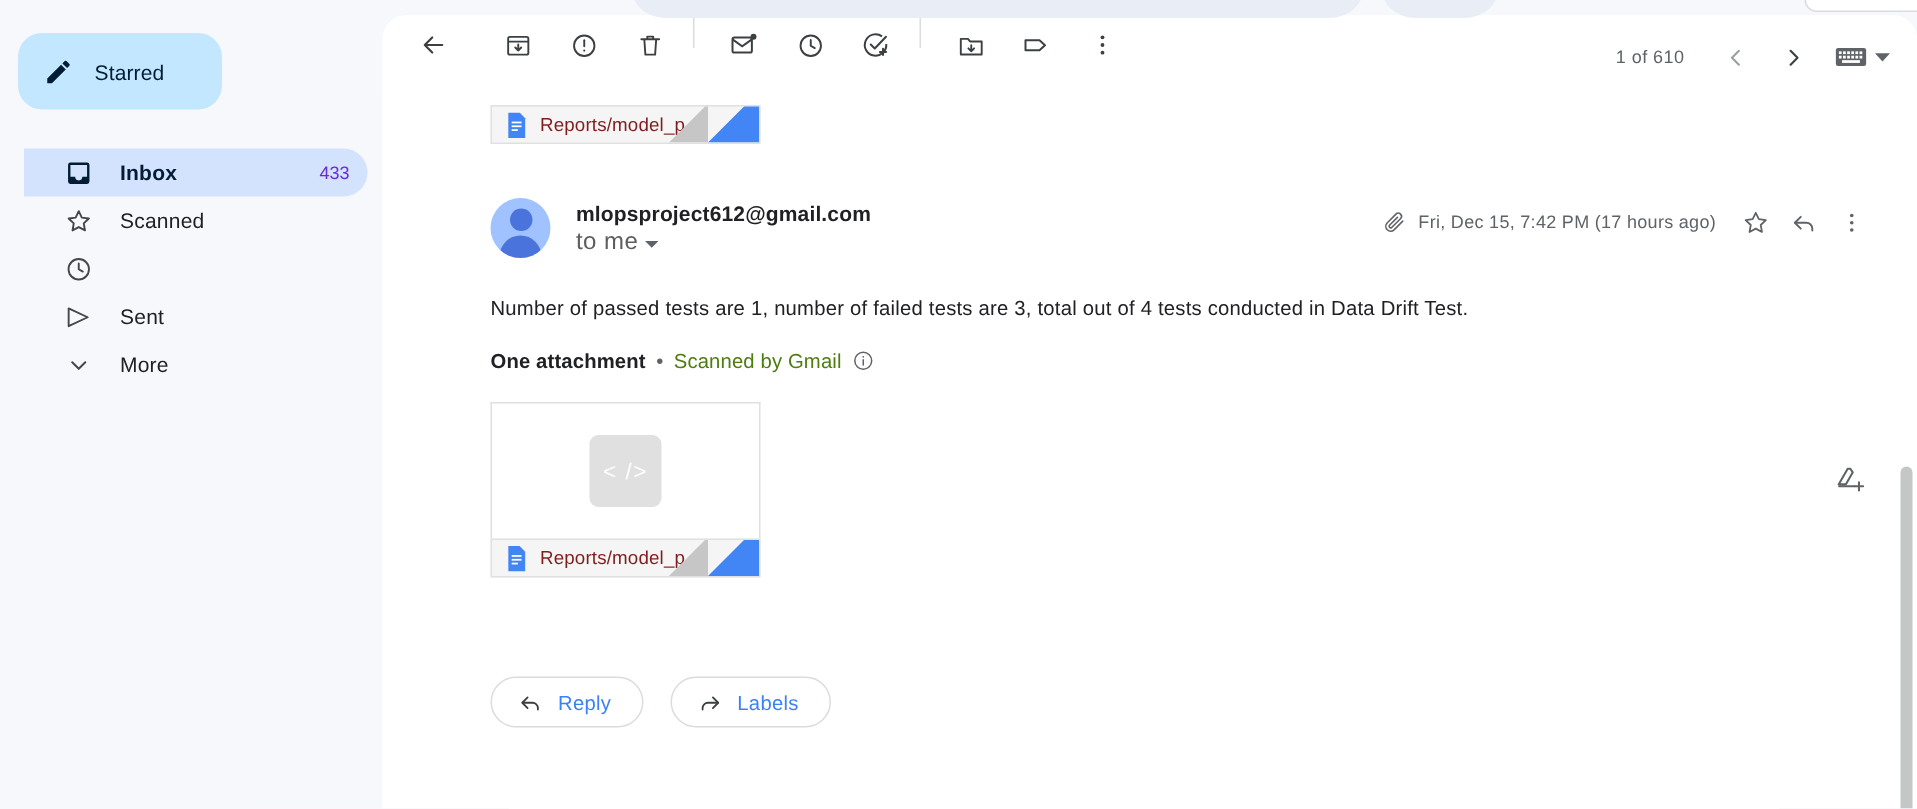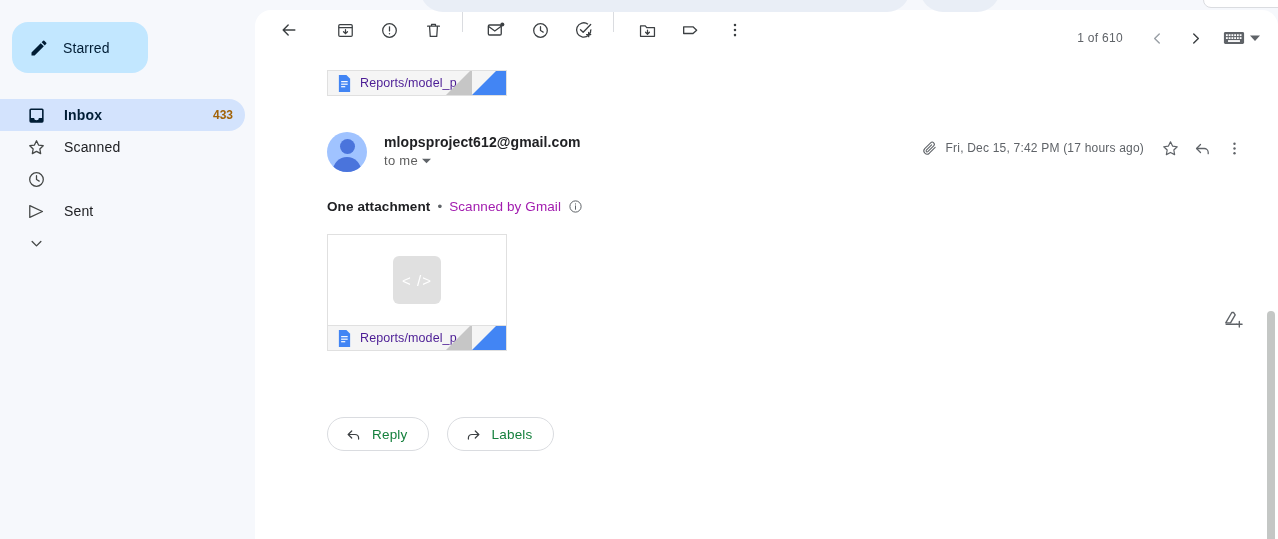--- a/index.html
+++ b/index.html
@@ -21,31 +21,31 @@
 
   
   .sidebar { width: 255px; height: 539px; background: #f6f8fc; padding-top: 16px; flex: 0 0 255px; position: relative; }
   .compose {
     display: flex; align-items: center; gap: 14px;
     margin: 6px 0 0 12px; width: 136px; height: 51px;
     background: #c2e7ff; border-radius: 16px; padding-left: 17px;
     cursor: pointer; border: none;
   }
   .compose-label { font-size: 14px; color: #001d35; letter-spacing: .1px; }
-  .nav { margin-top: 26px; padding-right: 10px; }
+  .nav { margin-top: 26px; padding-right: 10px; margin-left: 16px; }
   .nav-item {
     display: flex; align-items: center; height: 32px;
     padding-left: 26px; border-radius: 0 16px 16px 0;
     cursor: pointer; color: #202124; font-size: 14px; margin-bottom: 0px;
   }
   .nav-item + .nav-item { margin-top: 0; }
   .nav-item.active { background: #d3e3fd; font-weight: bold; color: #001d35; }
   .nav-ico { width: 20px; height: 20px; flex: 0 0 20px; display: flex; align-items: center; justify-content: center; }
   .nav-label { margin-left: 18px; flex: 1; letter-spacing: .15px; }
-  .nav-count { font-size: 12px; color: #a16207; font-weight: bold; padding-right: 12px; }
+  .nav-count { font-size: 12px; color: #6d28d9; font-weight: normal; padding-right: 12px; }
   .nav-count.dim { font-weight: normal; color: #5f6368; }
   .labels-row {
     display: flex; align-items: center; justify-content: space-between;
     margin-top: 22px; padding: 0 18px 0 24px; height: 32px;
   }
   .labels-title { font-size: 14px; color: #202124; letter-spacing: .1px; }
   .plus-btn { cursor: pointer; width: 20px; height: 20px; display: flex; align-items: center; justify-content: center; }
 
   
   .main { flex: 1; background: #ffffff; border-radius: 16px 16px 0 0; position: relative; overflow: hidden; margin-top: 10px; }
@@ -60,60 +60,60 @@
 
   .thread-scroll { position: absolute; top: 56px; left: 0; right: 0; bottom: 0; background: #fff; }
 
   
   .chip-cut { position: absolute; top: 4px; left: 72px; }
   .att-chip {
     width: 180px; height: 26px; background: #f5f5f5; border: 1px solid #e0e0e0;
     display: flex; align-items: center; gap: 8px; padding-left: 9px; position: relative; overflow: hidden;
     cursor: pointer;
   }
-  .att-chip .fname { font-size: 12.5px; color: #4c1d95; white-space: nowrap; letter-spacing: .1px; }
+  .att-chip .fname { font-size: 12.5px; color: #7f1d1d; white-space: nowrap; letter-spacing: .1px; }
   .corner-gray { position: absolute; right: 34px; bottom: 0; width: 0; height: 0;
                  border-style: solid; border-width: 0 0 26px 26px; border-color: transparent transparent #c6c6c6 transparent; }
   .corner-blue { position: absolute; right: 0; bottom: 0; width: 0; height: 0;
                  border-style: solid; border-width: 0 0 34px 34px; border-color: transparent transparent #4285f4 transparent; }
 
   .msg { padding: 62px 4px 0 72px; position: relative; }
   .msg-head { display: flex; align-items: flex-start; }
   .avatar { width: 40px; height: 40px; border-radius: 50%; background: #a0c3ff; position: relative; overflow: hidden; flex: 0 0 40px; margin-top: 4px; }
   .avatar .head { position: absolute; width: 15px; height: 15px; border-radius: 50%; background: #4a74dc; left: 12.5px; top: 7px; }
   .avatar .body { position: absolute; width: 28px; height: 18px; border-radius: 14px 14px 0 0; background: #4a74dc; left: 6px; top: 25px; }
   .sender-block { margin-left: 17px; padding-top: 6px; }
   .sender { font-size: 14px; font-weight: bold; color: #202124; letter-spacing: .1px; }
   .tome { display: flex; align-items: center; gap: 4px; margin-top: 3px; cursor: pointer; }
-  .tome-label { font-size: 13px; color: #5e5e5e; letter-spacing: .3px; }
+  .tome-label { font-size: 16px; color: #5e5e5e; letter-spacing: .3px; }
 
   .head-right { position: absolute; right: 28px; top: 66px; display: flex; align-items: center; }
   .date { font-size: 12px; color: #5f6368; letter-spacing: .2px; margin: 0 10px 0 8px; }
   .hr-btn { width: 32px; height: 32px; border-radius: 50%; display: flex; align-items: center; justify-content: center; cursor: pointer; }
 
   .body-text { font-size: 13.5px; color: #202124; margin: 24px 0 0 0; line-height: 20px; letter-spacing: .15px; }
 
-  .att-section { margin-top: 27px; text-align: right; }
+  .att-section { margin-top: 17px; text-align: right; }
   .att-head { display: flex; align-items: center; gap: 7px; }
   .att-head-bold { font-size: 13.5px; font-weight: bold; color: #202124; letter-spacing: .1px; }
   .att-dot { font-size: 13.5px; color: #5f6368; }
-  .att-scanned { font-size: 13.5px; color: #a21caf; letter-spacing: .1px; }
+  .att-scanned { font-size: 13.5px; color: #4d7c0f; letter-spacing: .1px; }
   .drive-all { position: absolute; right: 28px; top: 238px; width: 32px; height: 32px;
                display: flex; align-items: center; justify-content: center; cursor: pointer; }
 
   .att-card { margin-top: 20px; width: 180px; cursor: pointer; }
   .att-preview { width: 180px; height: 91px; border: 1px solid #e0e0e0; border-bottom: none; background: #fff;
                  display: flex; align-items: center; justify-content: center; }
   .code-ico { width: 48px; height: 48px; border-radius: 6px; background: #e0e0e0; display: flex; align-items: center; justify-content: center;
               color: #ffffff; font-size: 15px; font-family: "Liberation Sans", sans-serif; letter-spacing: 1px; }
 
   .actions { display: flex; gap: 18px; margin-top: 66px; }
   .pill { display: flex; align-items: center; gap: 10px; height: 34px; padding: 0 20px 0 17px;
           border: 1px solid #dadce0; border-radius: 18px; background: #fff; cursor: pointer; }
-  .pill-label { font-size: 13.5px; color: #15803d; letter-spacing: .2px; }
+  .pill-label { font-size: 13.5px; color: #3b82f6; letter-spacing: .2px; }
 
   .scrollbar { position: absolute; right: 3px; top: 245px; width: 8px; height: 294px; background: #c4c7c5; border-radius: 4px; cursor: pointer; }
 
   svg { display: block; }
 </style>
 </head>
 <body>
 
 <div class="app">
 
@@ -173,20 +173,21 @@
         <span class="nav-label">Sent</span>
       </div>
 
 
       <div class="nav-item">
         <span class="nav-ico">
           <svg width="19" height="19" viewBox="0 0 24 24" fill="none" stroke="#444746" stroke-width="1.7">
             <path d="M6.5 9.5l5.5 5.5 5.5-5.5" stroke-linecap="round" stroke-linejoin="round"></path>
           </svg>
         </span>
+        <span class="nav-label">More</span>
       </div>
 
     </div>
   </div>
 
   <div class="main">
 
     <div class="toolbar">
 
       <div class="tb-btn">
@@ -397,20 +398,21 @@
             <span>
               <svg width="17" height="17" viewBox="0 0 24 24" fill="#5f6368">
                 <circle cx="12" cy="5.2" r="1.7"></circle>
                   <circle cx="12" cy="12" r="1.7"></circle>
                   <circle cx="12" cy="18.8" r="1.7"></circle>
               </svg>
             </span>
           </div>
         </div>
 
+        <div class="body-text">Number of passed tests are 1, number of failed tests are 3, total out of 4 tests conducted in Data Drift Test.</div>
 
         <div class="att-section">
           <div class="att-head">
             <span class="att-head-bold">One attachment</span>
             <span class="att-dot">•</span>
             <span class="att-scanned">Scanned by Gmail</span>
             <span>
               <svg width="15" height="15" viewBox="0 0 24 24" fill="none" stroke="#5f6368" stroke-width="1.6">
                 <circle cx="12" cy="12" r="9"></circle>
                 <path d="M12 11v5.5" stroke-linecap="round"></path>

